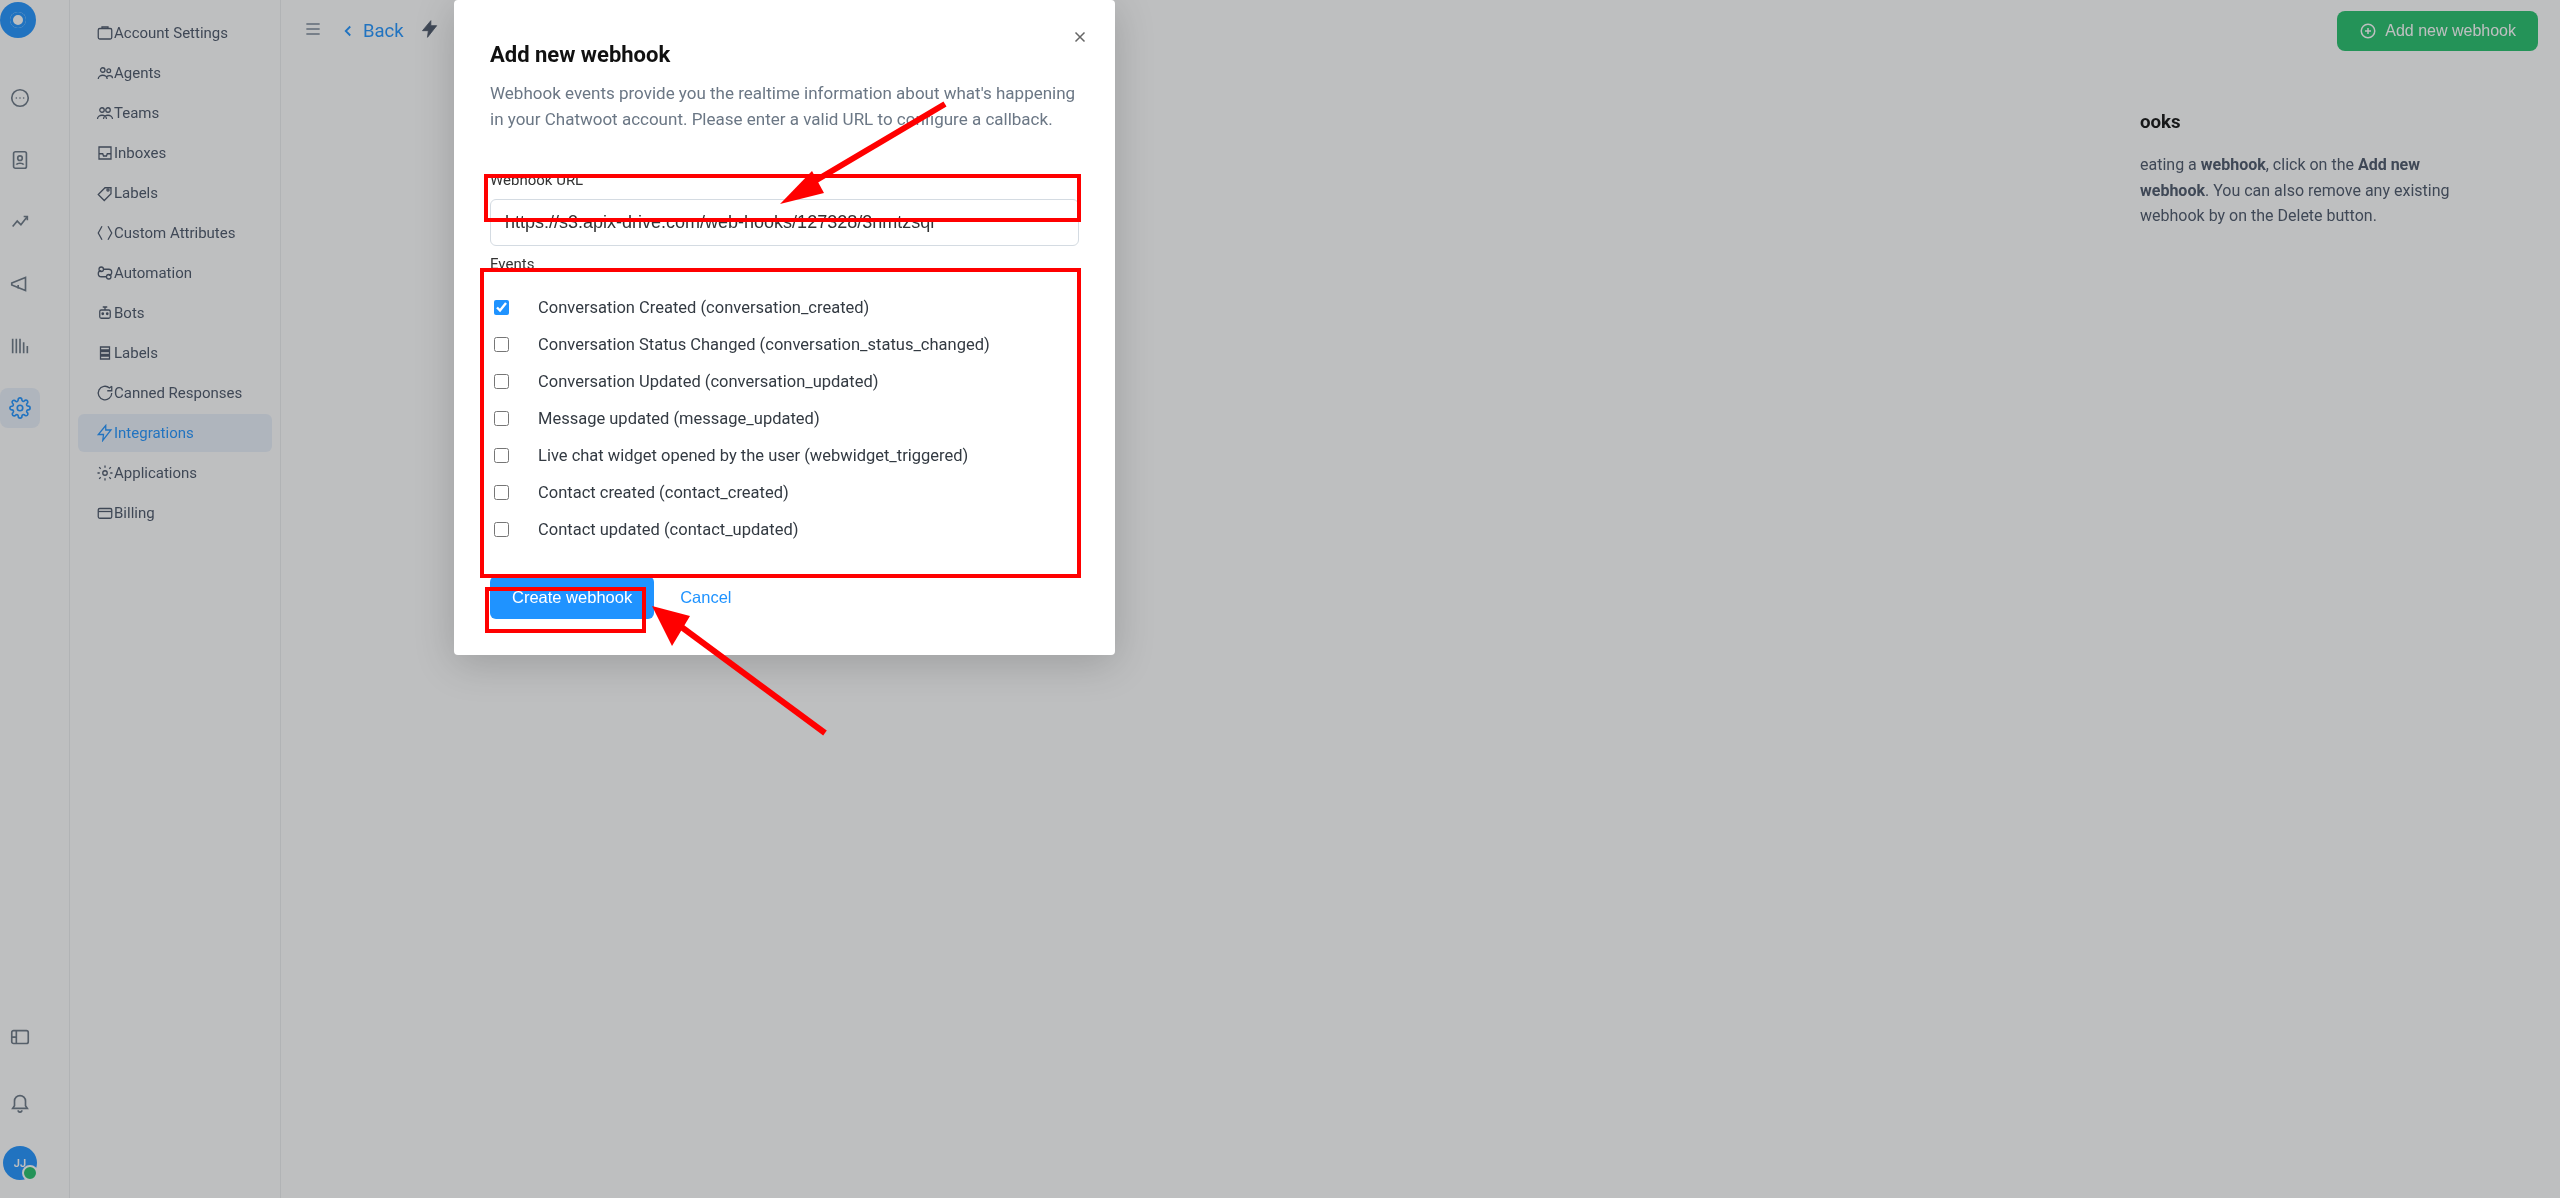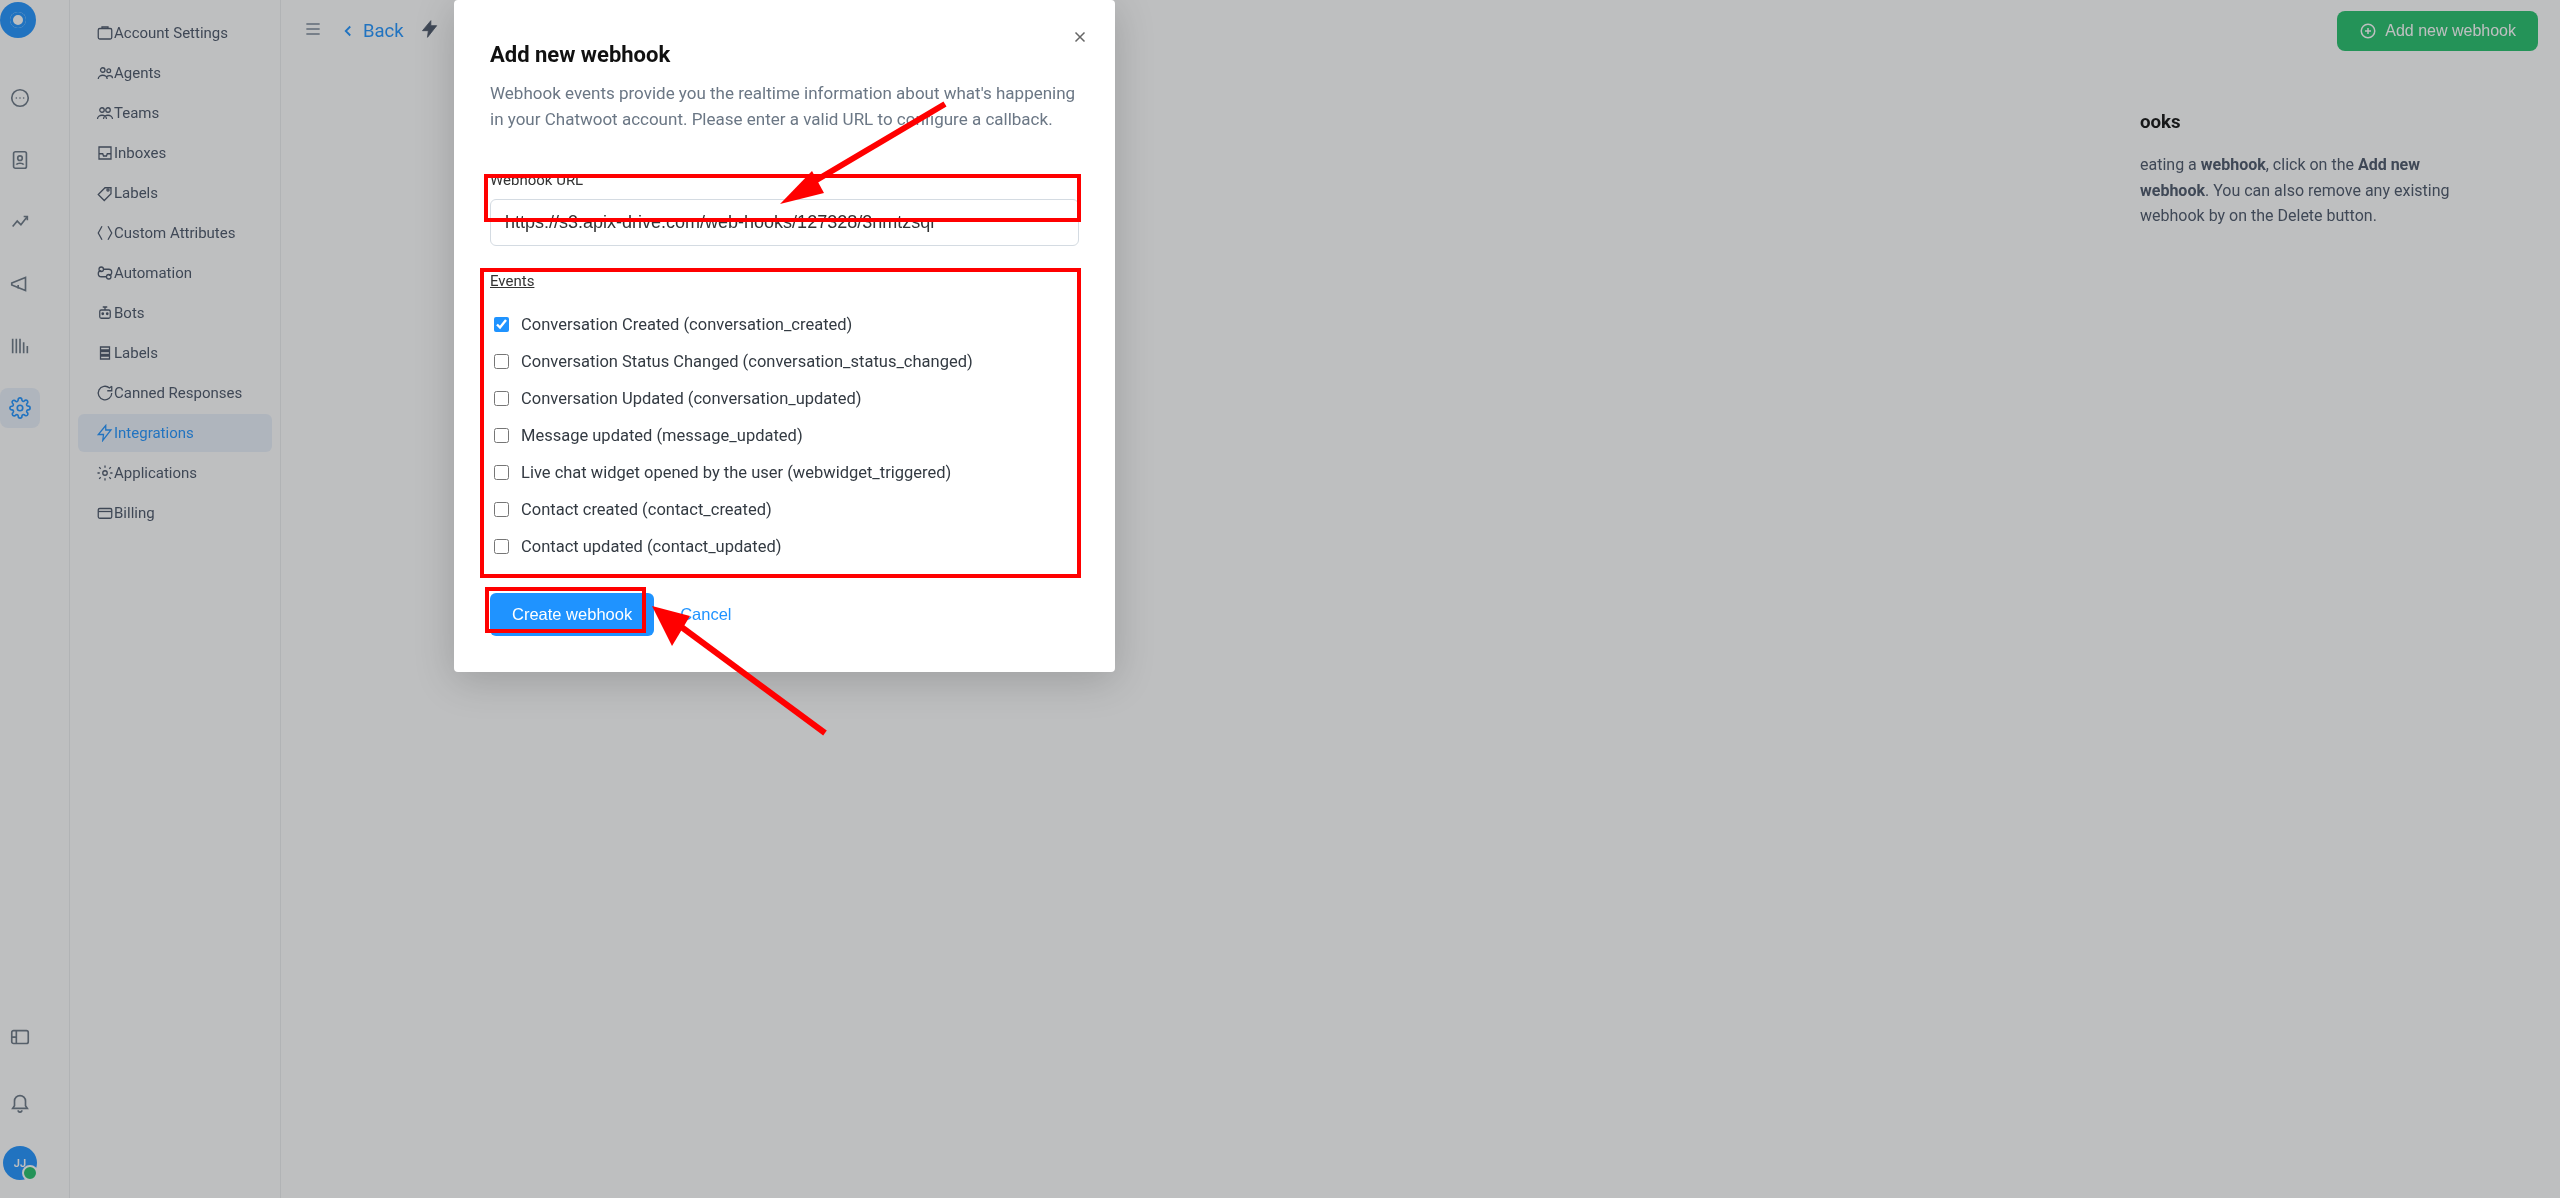--- a/index.html
+++ b/index.html
@@ -204,21 +204,21 @@
   .events-list {
     display: flex;
     flex-direction: column;
     gap: 0;
     margin-top: 6px;
     padding: 6px 2px;
   }
   .event-row {
     display: flex;
     align-items: center;
-    gap: 12px;
+    gap: 29px;
     font-size: 16.5px;
     color: #333a42;
     padding: 9px 2px;
   }
   .event-row input[type="checkbox"] {
     width: 15px; height: 15px;
     accent-color: #1f93ff;
     cursor: pointer;
   }
   .dialog-actions {
@@ -457,21 +457,21 @@
     <svg viewBox="0 0 24 24">
         <path d="M6 6l12 12M18 6L6 18"></path>
       </svg>
   </div>
   <h2>Add new webhook</h2>
   <p class="subtitle">Webhook events provide you the realtime information about what's happening in your Chatwoot account. Please enter a valid URL to configure a callback.</p>
 
   <label class="form-label">Webhook URL</label>
   <input class="form-input" type="text" value="https://s3.apix-drive.com/web-hooks/127328/3nmtzsqr" style="">
 
-  <label class="form-label" style="margin-top:26px;text-decoration:underline;">Events</label>
+  <label class="form-label" style="margin-top:9px;">Events</label>
 
   <div class="events-list">
     <label class="event-row">
       <input type="checkbox" checked="" style="">
       <span>Conversation Created (conversation_created)</span>
     </label>
     <label class="event-row">
       <input type="checkbox" style="">
       <span>Conversation Status Changed (conversation_status_changed)</span>
     </label>

